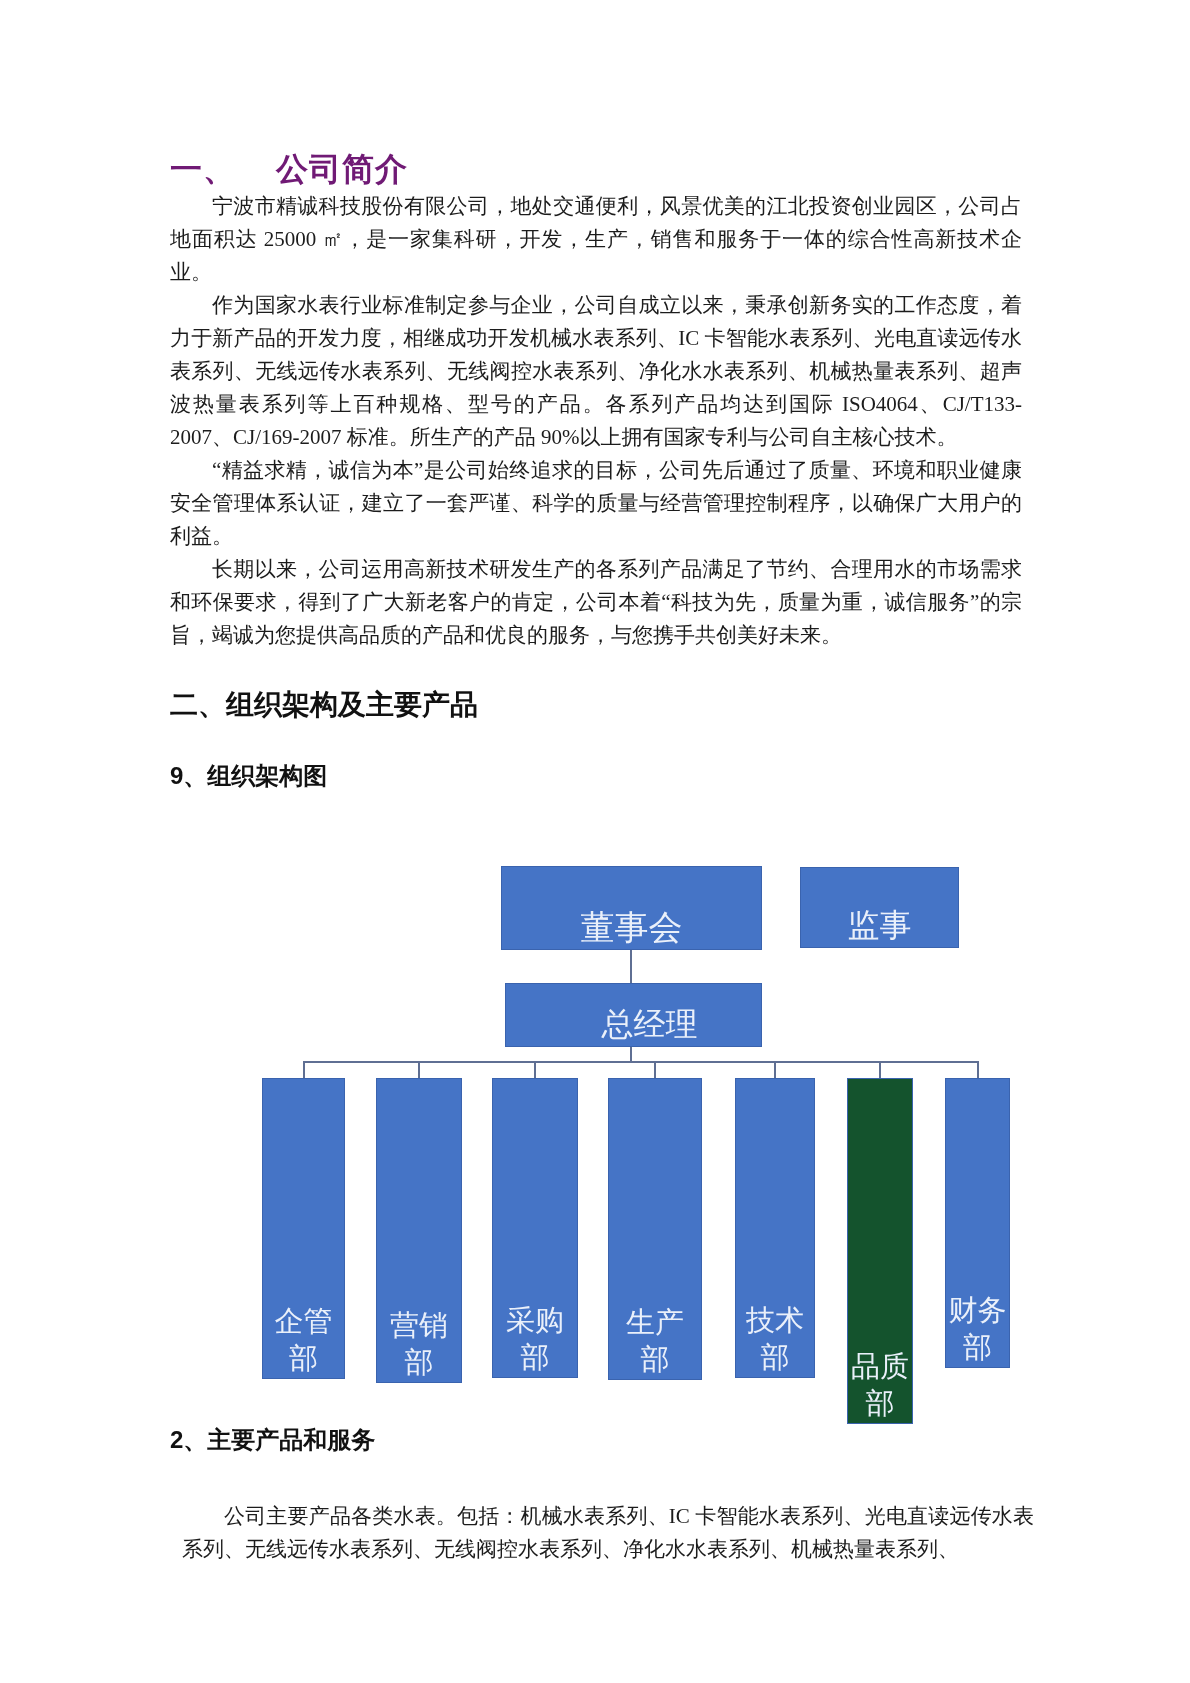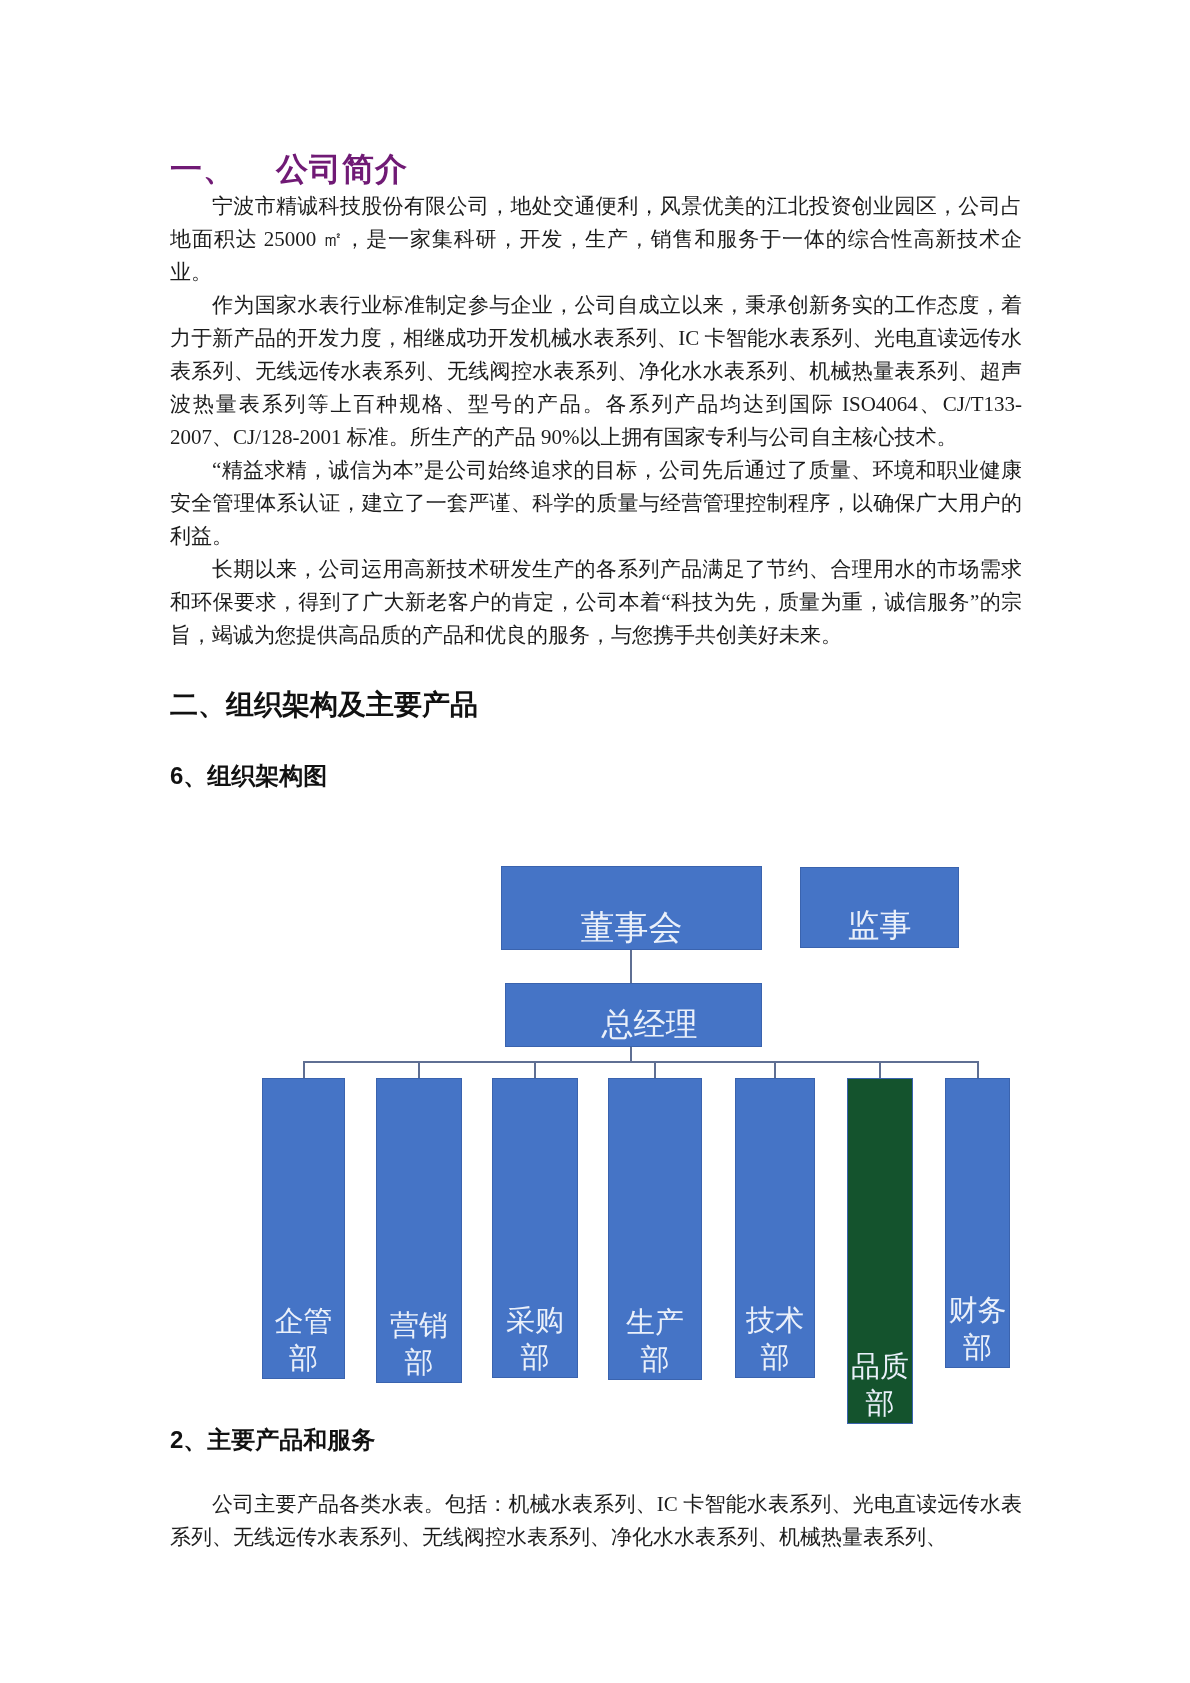--- a/index.html
+++ b/index.html
@@ -57,21 +57,21 @@
   }
   .body-text p { margin: 0; text-indent: 2em; }
   .products {
     position: absolute;
     left: 170px;
     top: 1488px;
     width: 852px;
     font-size: 21px;
     line-height: 33px;
     text-align: justify;
-    margin: 0;
+    margin: 12px;
     text-indent: 2em;
   }
   #org-chart { position: absolute; inset: 0; }
   .org-box {
     position: absolute;
     display: flex;
     align-items: flex-end;
     justify-content: center;
     text-align: center;
     box-sizing: border-box;
@@ -82,28 +82,28 @@
 </style>
 </head>
 <body>
 
 <div class="page">
 
   <h1 class="h1"><span class="num">一、</span><span>公司简介</span></h1>
 
   <div class="body-text">
     <p>宁波市精诚科技股份有限公司，地处交通便利，风景优美的江北投资创业园区，公司占地面积达 25000 ㎡，是一家集科研，开发，生产，销售和服务于一体的综合性高新技术企业。</p>
-    <p>作为国家水表行业标准制定参与企业，公司自成立以来，秉承创新务实的工作态度，着力于新产品的开发力度，相继成功开发机械水表系列、IC 卡智能水表系列、光电直读远传水表系列、无线远传水表系列、无线阀控水表系列、净化水水表系列、机械热量表系列、超声波热量表系列等上百种规格、型号的产品。各系列产品均达到国际 ISO4064、CJ/T133-2007、CJ/128-2001 标准。所生产的产品 90%以上拥有国家专利与公司自主核心技术。</p>
+    <p>作为国家水表行业标准制定参与企业，公司自成立以来，秉承创新务实的工作态度，着力于新产品的开发力度，相继成功开发机械水表系列、IC 卡智能水表系列、光电直读远传水表系列、无线远传水表系列、无线阀控水表系列、净化水水表系列、机械热量表系列、超声波热量表系列等上百种规格、型号的产品。各系列产品均达到国际 ISO4064、CJ/T133-2007、CJ/169-2007 标准。所生产的产品 90%以上拥有国家专利与公司自主核心技术。</p>
     <p>“精益求精，诚信为本”是公司始终追求的目标，公司先后通过了质量、环境和职业健康安全管理体系认证，建立了一套严谨、科学的质量与经营管理控制程序，以确保广大用户的利益。</p>
     <p>长期以来，公司运用高新技术研发生产的各系列产品满足了节约、合理用水的市场需求和环保要求，得到了广大新老客户的肯定，公司本着“科技为先，质量为重，诚信服务”的宗旨，竭诚为您提供高品质的产品和优良的服务，与您携手共创美好未来。</p>
   </div>
 
   <h2 class="h2"><span>二、</span><span>组织架构及主要产品</span></h2>
 
-  <h3 class="h3 sub1">6、组织架构图</h3>
+  <h3 class="h3 sub1">9、组织架构图</h3>
 
   <div id="org-chart">
       <div class="org-box" style="left: 501px; top: 866px; width: 261px; height: 84px; background: rgb(69, 116, 198); border: 1px solid rgb(58, 99, 174); color: rgb(234, 240, 250); font-size: 34px; line-height: 1.3;">
         <span>董事会</span>
       </div>
       <div class="org-box" style="left: 800px; top: 867px; width: 159px; height: 81px; background: rgb(69, 116, 198); border: 1px solid rgb(58, 99, 174); color: rgb(234, 240, 250); font-size: 32px; line-height: 1.3;">
         <span>监事</span>
       </div>
       <div class="org-box" style="left: 505px; top: 983px; width: 257px; height: 64px; background: rgb(69, 116, 198); border: 1px solid rgb(58, 99, 174); color: rgb(234, 240, 250); font-size: 32px; line-height: 1.3; padding-left: 32px;">
         <span>总经理</span>

